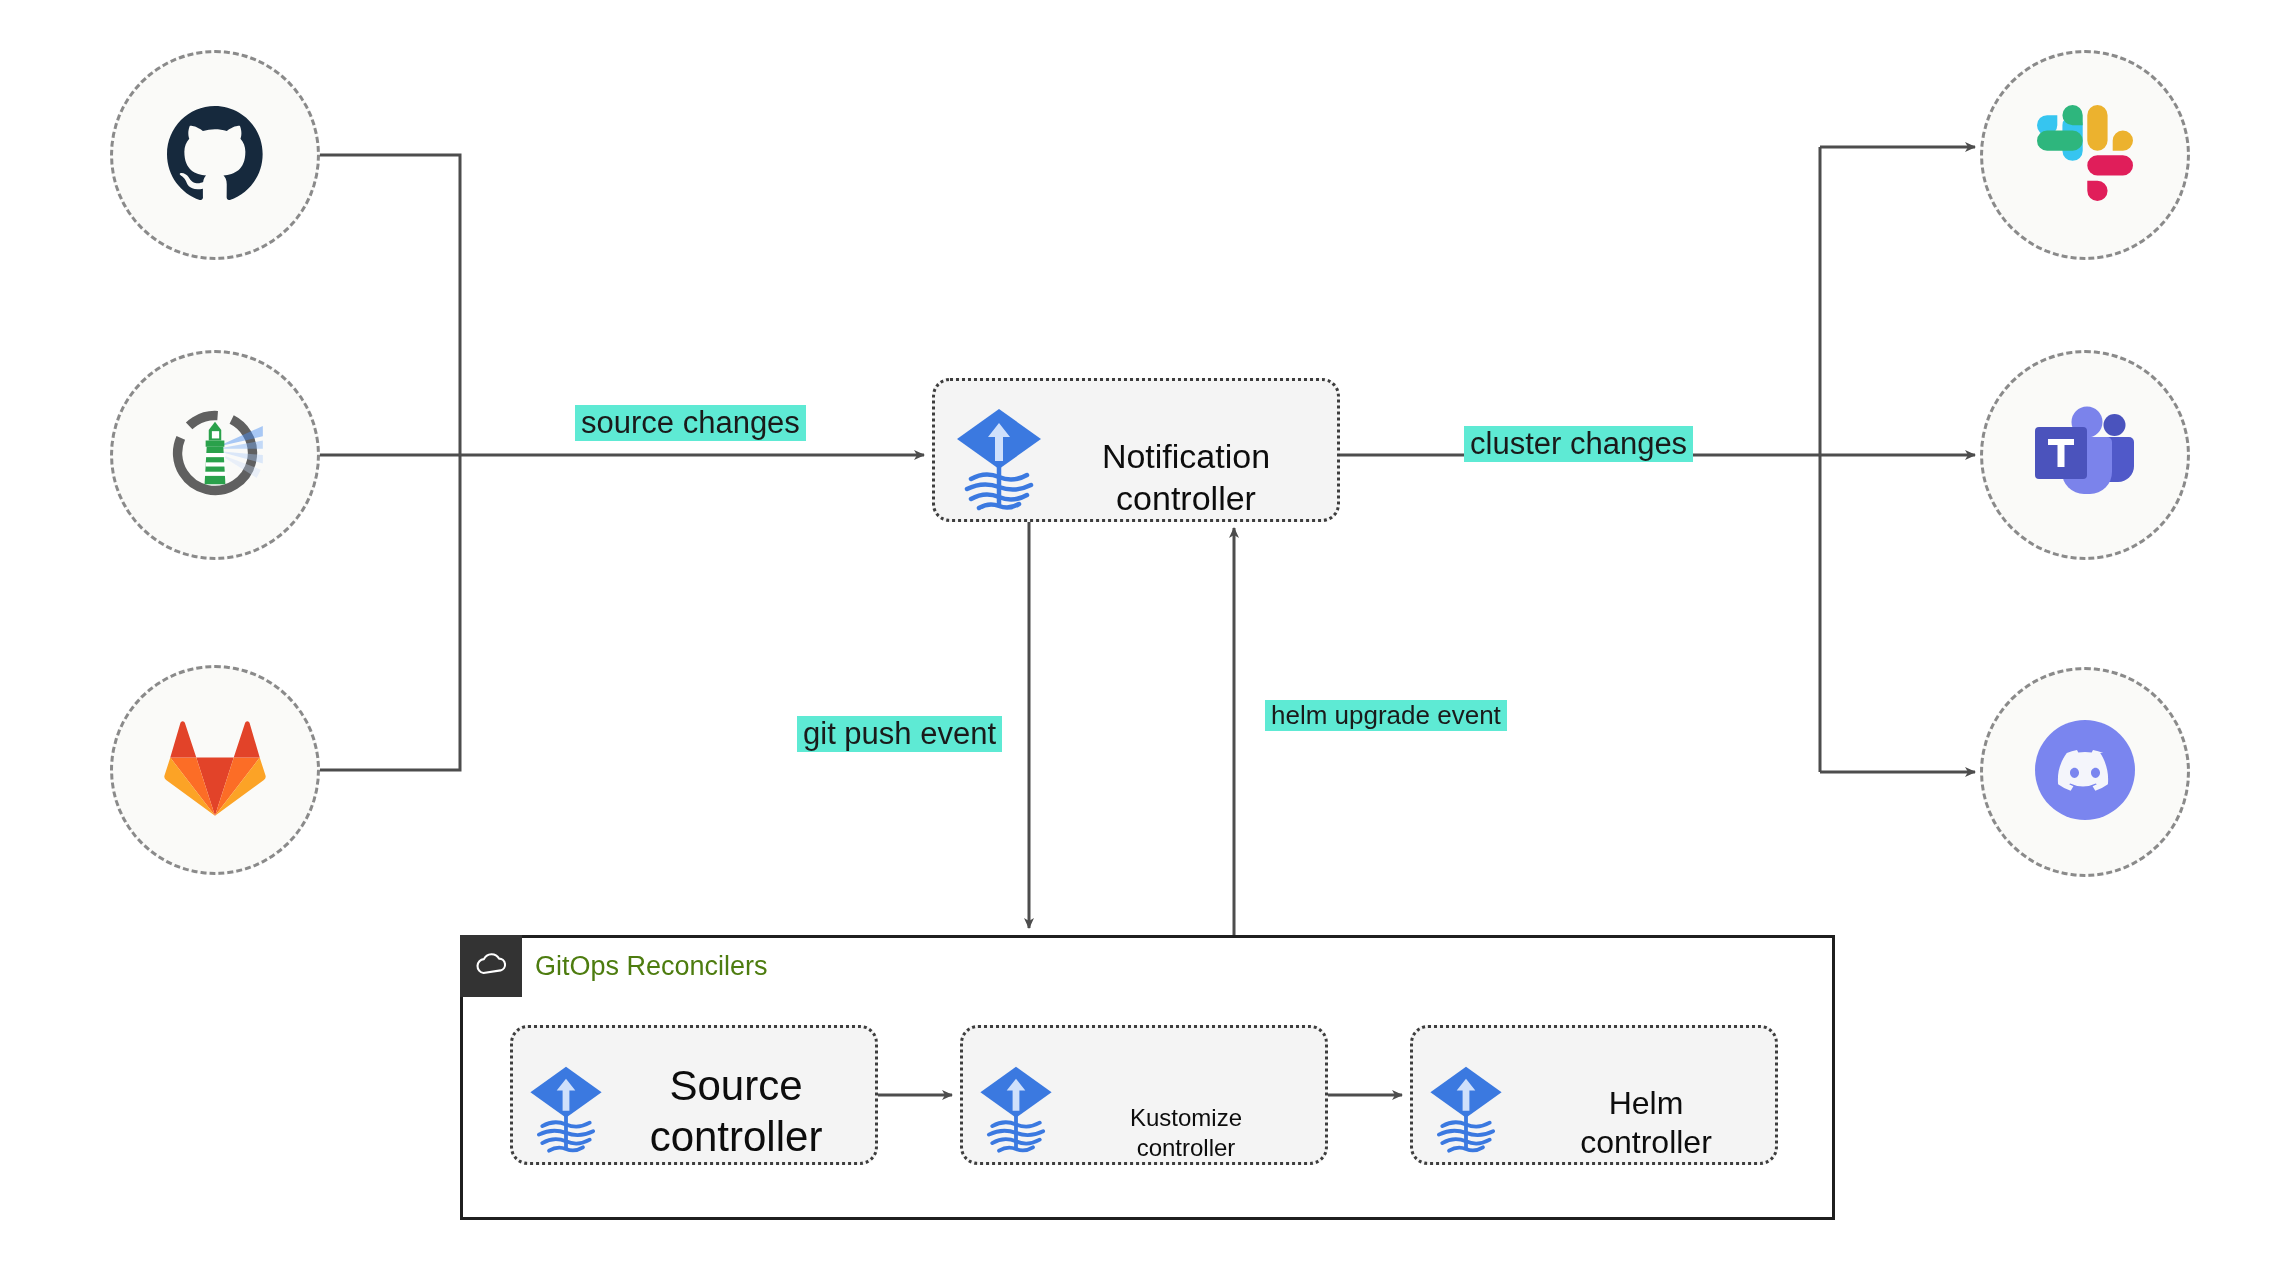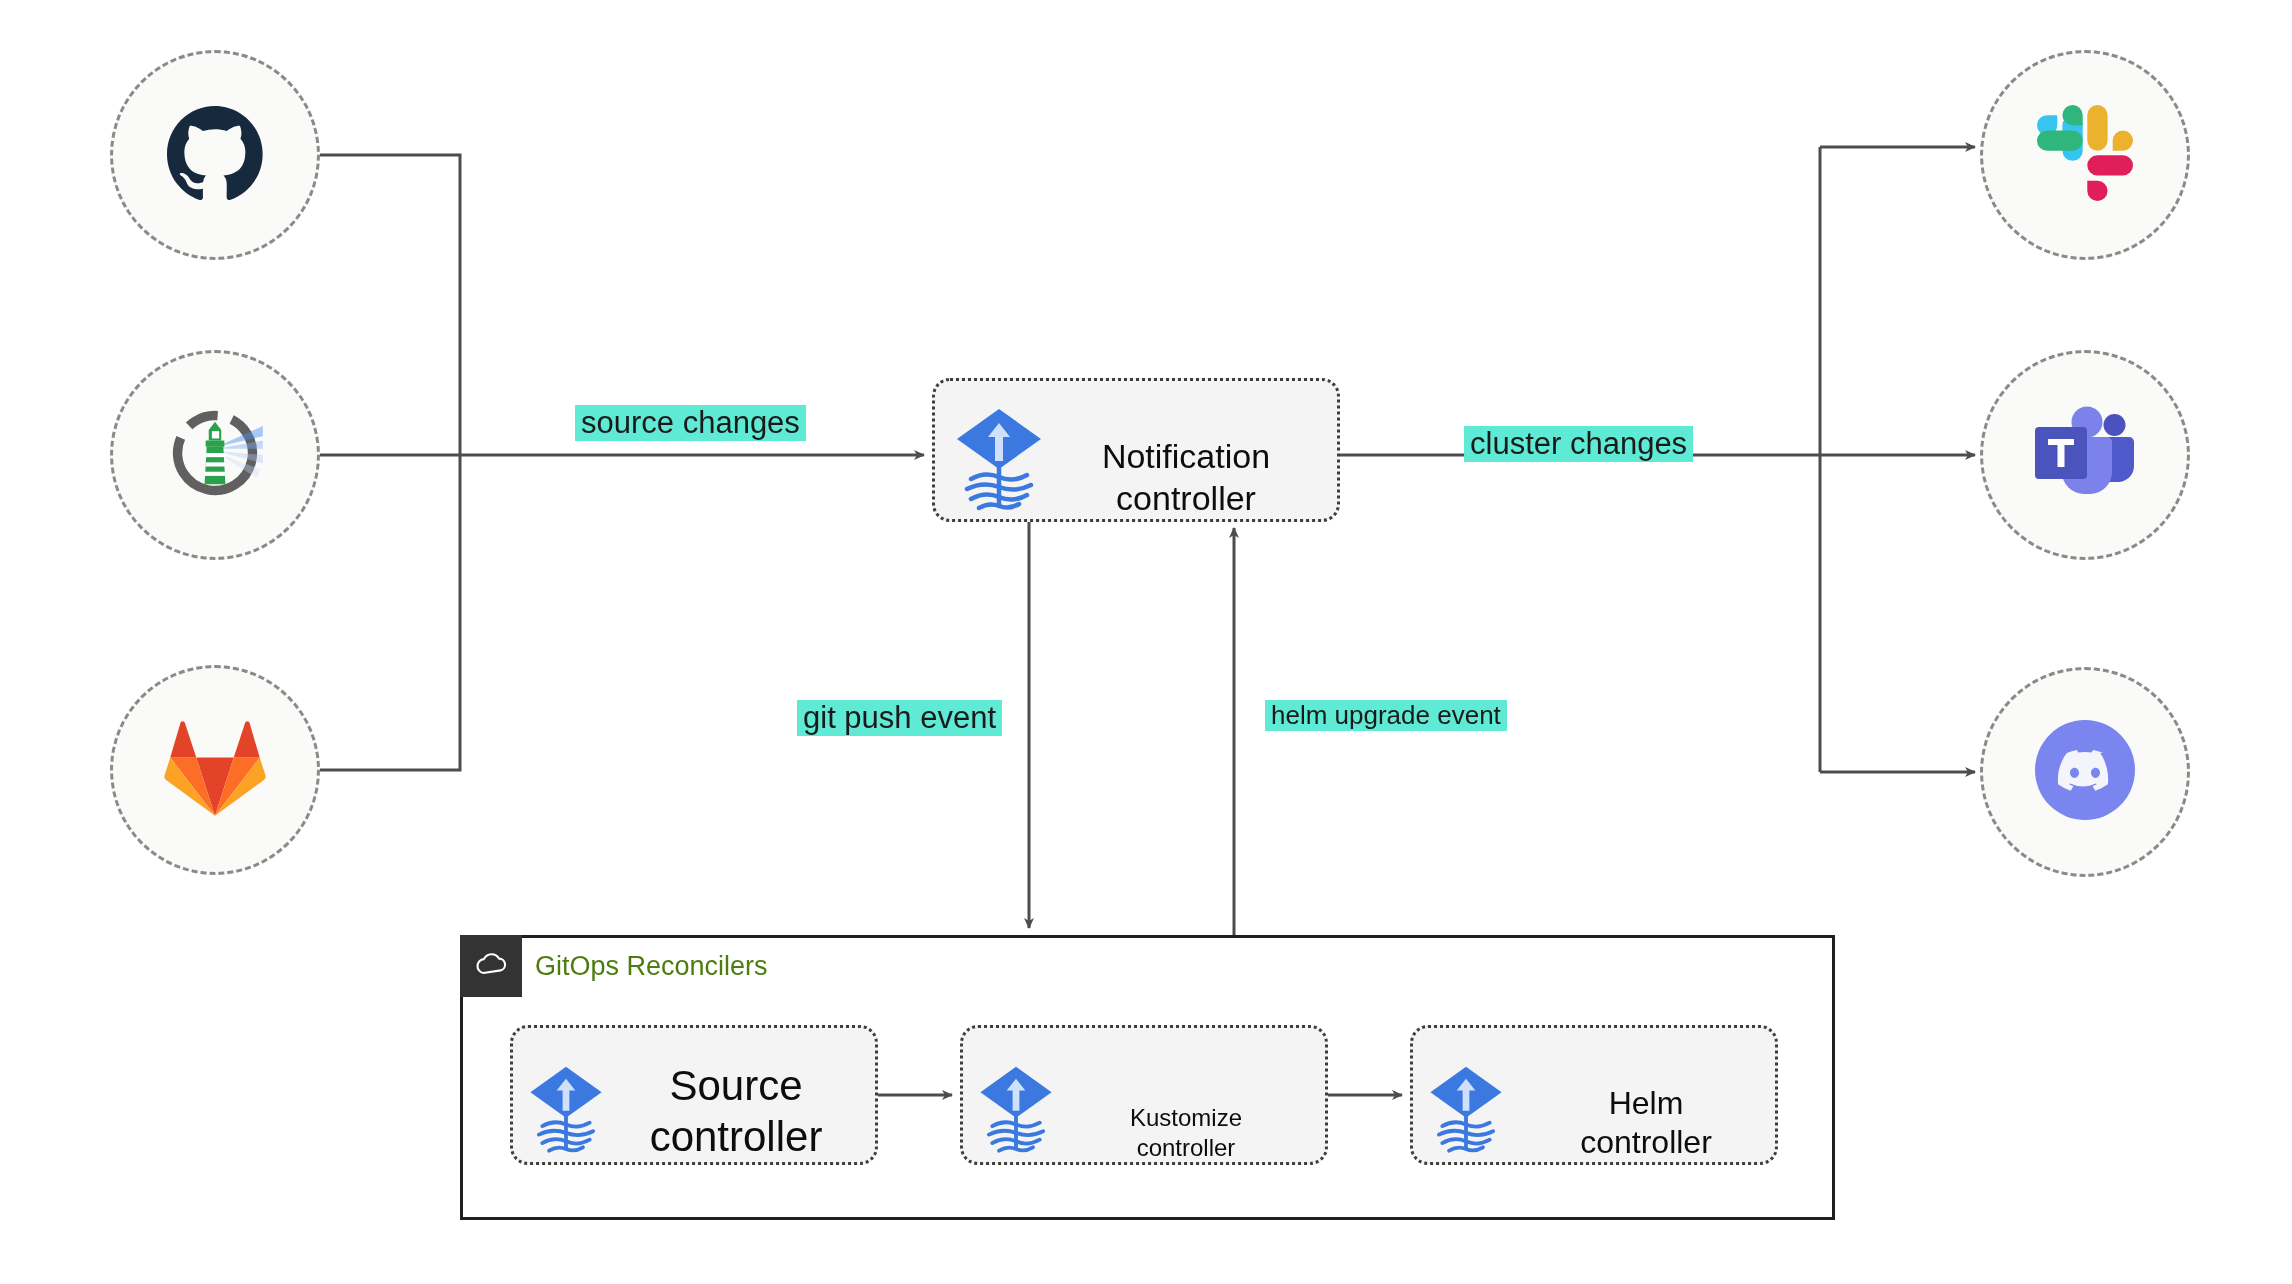--- a/index.html
+++ b/index.html
@@ -236,17 +236,17 @@
       </svg>
     </span>
     <span class="lbl" style="font-size:32px;">Helm
 controller</span>
   </div>
 
   <div class="edge-label" style="left:575px;top:405px;font-size:31px;">source changes</div>
 
   <div class="edge-label" style="left:1464px;top:426px;font-size:31px;">cluster changes</div>
 
-  <div class="edge-label" style="left:797px;top:700px;font-size:31px;">git push event</div>
+  <div class="edge-label" style="left:797px;top:716px;font-size:31px;">git push event</div>
 
   <div class="edge-label" style="left:1265px;top:700px;font-size:26px;">helm upgrade event</div>
 
 </div>
 
 </body></html>

